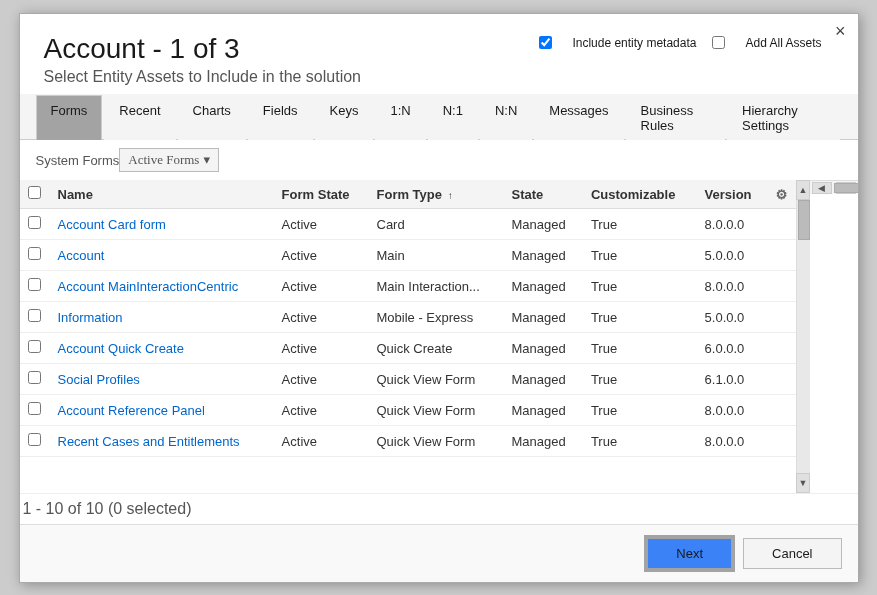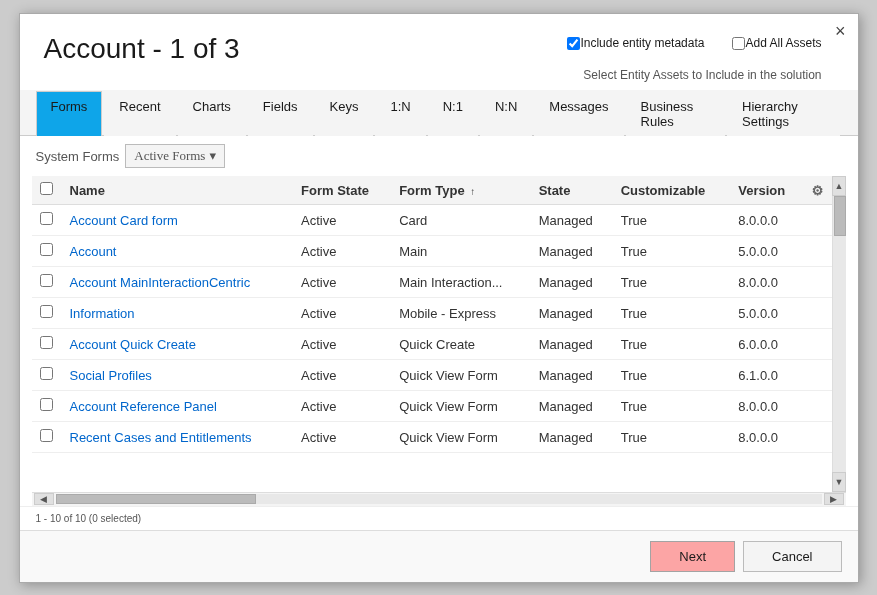--- a/index.html
+++ b/index.html
@@ -39,40 +39,38 @@
       padding: 18px 36px 8px 24px;
       flex-shrink: 0;
     }
     .dialog-title {
       font-size: 28px;
       font-weight: 300;
       color: #1a1a1a;
       line-height: 1.2;
     }
     .dialog-subtitle {
-      font-size: 12px;
+      font-size: 16px;
       color: #555;
       margin-top: 3px;
-      text-align: right;
     }
     .header-checkboxes {
       position: absolute;
       top: 22px;
       right: 36px;
       display: flex;
       align-items: center;
       gap: 16px;
       font-size: 12px;
     }
     .header-checkboxes label {
       display: flex;
-      align-items: flex-end;
-      gap: 0;
-      cursor: pointer;
-      margin-left: 12px;
+      align-items: flex-start;
+      gap: 20px;
+      cursor: pointer;
     }
     .tabs-bar {
       display: flex;
       border-bottom: 1px solid #ccc;
       padding: 0 16px;
       flex-shrink: 0;
       background: #f4f4f4;
     }
     .tab {
       padding: 7px 14px;
@@ -80,30 +78,29 @@
       border: 1px solid transparent;
       border-bottom: none;
       margin-right: 2px;
       font-size: 13px;
       color: #1a1a1a;
       background: #f4f4f4;
       position: relative;
       top: 1px;
     }
     .tab.active {
-      background: #0ea5e9;
+      background: #a3a3a3;
       border-color: #ccc;
       border-bottom-color: #fff;
       z-index: 1;
     }
     .subheader {
       display: flex;
       align-items: center;
       padding: 8px 16px;
-      gap: 6px;
       flex-shrink: 0;
       font-size: 13px;
       color: #555;
     }
     .subheader-label {
       color: #555;
     }
     .subheader-dropdown {
       background: #f4f4f4;
       border: 1px solid #bbb;
@@ -112,22 +109,22 @@
       cursor: pointer;
       display: flex;
       align-items: center;
       gap: 4px;
       font-family: Liberation Serif, serif;
     }
     .table-container {
       flex: 1;
       overflow: hidden;
       display: flex;
-      flex-direction: column;
-      margin: 0 12px;
+      flex-direction: row;
+      margin: 0 0;
     }
     .table-scroll {
       flex: 1;
       overflow-y: auto;
       overflow-x: hidden;
     }
     table {
       width: 100%;
       border-collapse: collapse;
       font-size: 13px;
@@ -236,22 +233,22 @@
     }
     .hscroll-thumb {
       width: 200px;
       height: 10px;
       background: #bbb;
       position: absolute;
       left: 0;
       border: 1px solid #aaa;
     }
     .footer-info {
-      padding: 6px 16px;
-      font-size: 10px;
+      padding: 6px 3px;
+      font-size: 16px;
       color: #555;
       border-top: 1px solid #eee;
       flex-shrink: 0;
     }
     .dialog-footer {
       display: flex;
       justify-content: flex-end;
       align-items: center;
       padding: 10px 16px;
       gap: 8px;
@@ -261,22 +258,22 @@
     }
     .btn {
       padding: 7px 28px;
       font-size: 13px;
       cursor: pointer;
       border: 1px solid #bbb;
       background: #f4f4f4;
       color: #1a1a1a;
     }
     .btn-primary {
-      background: #fca5a5;
-      border: 1px solid #a3a3a3;
+      background: #3b82f6;
+      border: 4px solid #a3a3a3;
     }
     .sort-icon {
       font-size: 10px;
       margin-left: 2px;
     }
     .col-icon {
       width: 20px;
       text-align: center;
       cursor: pointer;
       color: #666;

